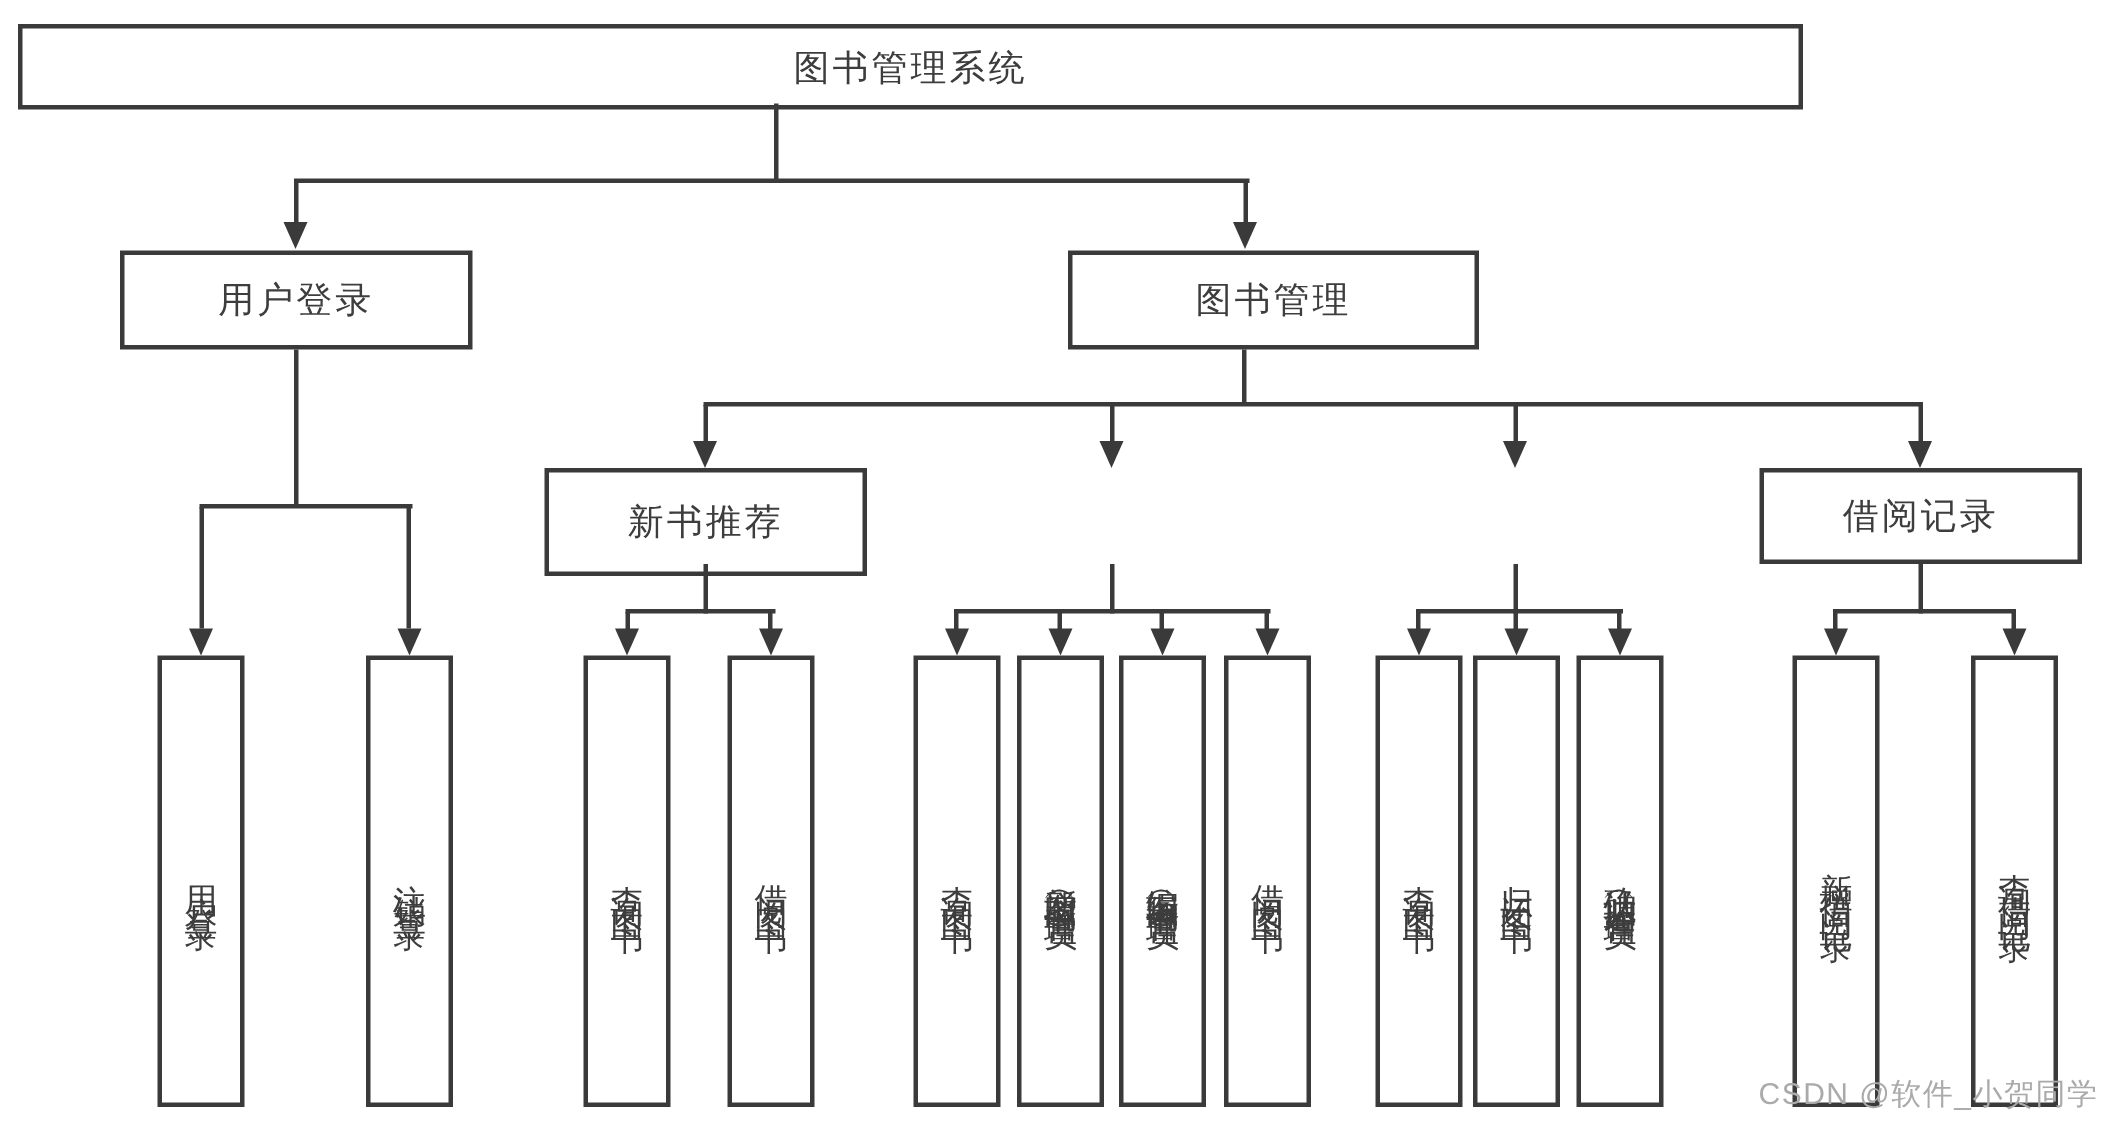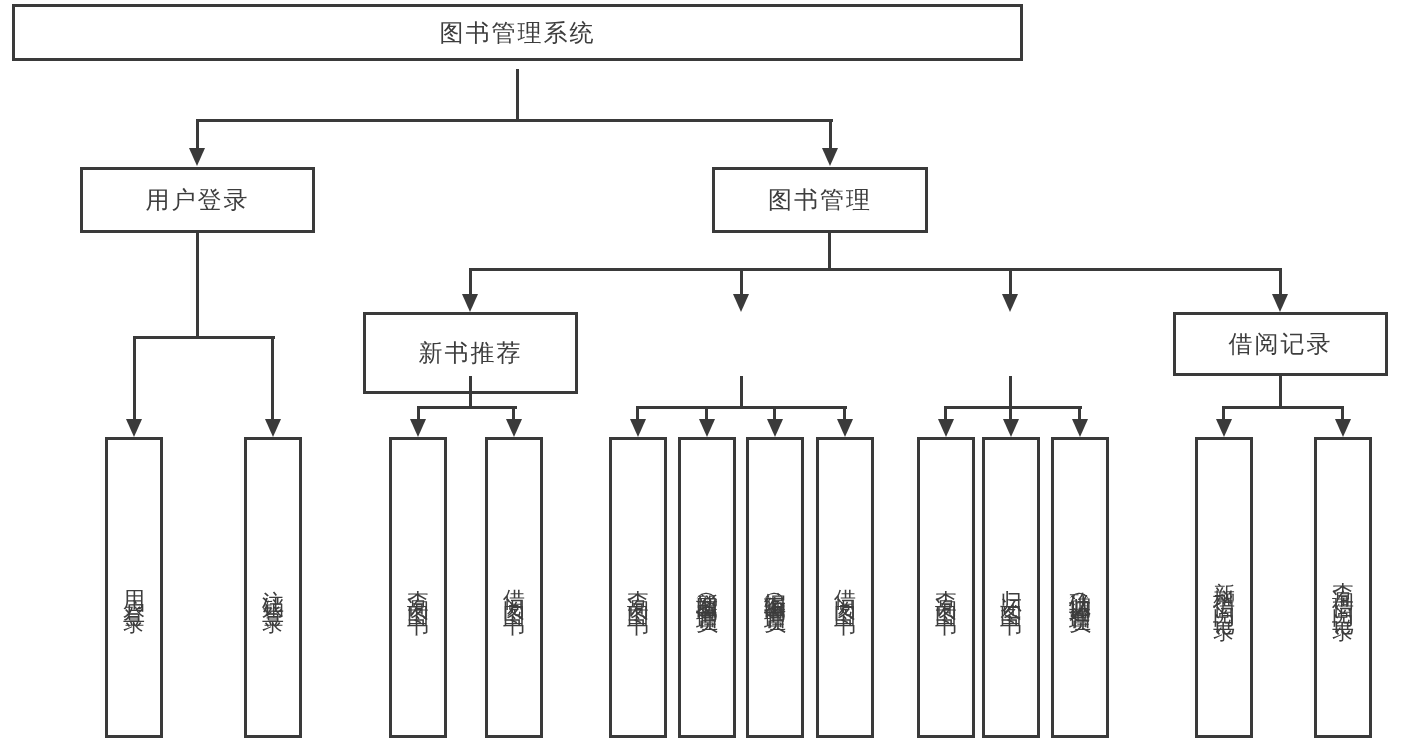--- a/index.html
+++ b/index.html
@@ -29,35 +29,35 @@
   .watermark{
     position:absolute;top:716px;right:6px;z-index:10;
     font-size:20px;color:#aaaaaa;letter-spacing:1px;white-space:nowrap;
   }
 </style>
 </head>
 <body>
 
 <div class="stage">
 
-  <div class="box" style="left:12px;top:4px;width:1011px;height:57px">
+  <div class="box" style="left:12px;top:16px;width:1190px;height:57px">
     <span>图书管理系统</span>
   </div>
 
   <div class="v" style="left:516px;top:69px;height:52px"></div>
   <div class="h" style="left:196px;top:119px;width:637px"></div>
   <div class="v" style="left:196px;top:121px;height:28px"></div>
   <div class="v" style="left:829px;top:121px;height:28px"></div>
   <div class="arrow" style="left:189px;top:148px"></div>
   <div class="arrow" style="left:822px;top:148px"></div>
 
   <div class="box" style="left:80px;top:167px;width:235px;height:66px">
     <span>用户登录</span>
   </div>
-  <div class="box" style="left:712px;top:167px;width:216px;height:66px">
+  <div class="box" style="left:712px;top:167px;width:274px;height:66px">
     <span>图书管理</span>
   </div>
 
   <div class="v" style="left:196px;top:233px;height:105px"></div>
   <div class="h" style="left:133px;top:336px;width:142px"></div>
   <div class="v" style="left:133px;top:338px;height:81px"></div>
   <div class="v" style="left:271px;top:338px;height:81px"></div>
   <div class="arrow" style="left:126px;top:419px"></div>
   <div class="arrow" style="left:265px;top:419px"></div>
 
@@ -65,21 +65,21 @@
   <div class="h" style="left:469px;top:268px;width:813px"></div>
   <div class="v" style="left:469px;top:270px;height:25px"></div>
   <div class="v" style="left:740px;top:270px;height:25px"></div>
   <div class="v" style="left:1009px;top:270px;height:25px"></div>
   <div class="v" style="left:1279px;top:270px;height:25px"></div>
   <div class="arrow" style="left:462px;top:294px"></div>
   <div class="arrow" style="left:733px;top:294px"></div>
   <div class="arrow" style="left:1002px;top:294px"></div>
   <div class="arrow" style="left:1272px;top:294px"></div>
 
-  <div class="box" style="left:363px;top:312px;width:215px;height:82px">
+  <div class="box" style="left:363px;top:312px;width:215px;height:72px">
     <span>新书推荐</span>
   </div>
   <div class="box" style="left:1173px;top:312px;width:215px;height:64px">
     <span>借阅记录</span>
   </div>
 
   <div class="v" style="left:469px;top:376px;height:33px"></div>
   <div class="h" style="left:417px;top:406px;width:100px"></div>
   <div class="v" style="left:417px;top:408px;height:12px"></div>
   <div class="v" style="left:512px;top:408px;height:12px"></div>
@@ -150,14 +150,15 @@
     <span>确认归还（管理员）</span>
   </div>
 
   <div class="box vbox" style="left:1195px;top:437px;width:58px;height:301px">
     <span>新增借阅记录</span>
   </div>
   <div class="box vbox" style="left:1314px;top:437px;width:58px;height:301px">
     <span>查询借阅记录</span>
   </div>
 
+  <div class="watermark">CSDN @软件_小贺同学</div>
 
 </div>
 
 </body></html>

